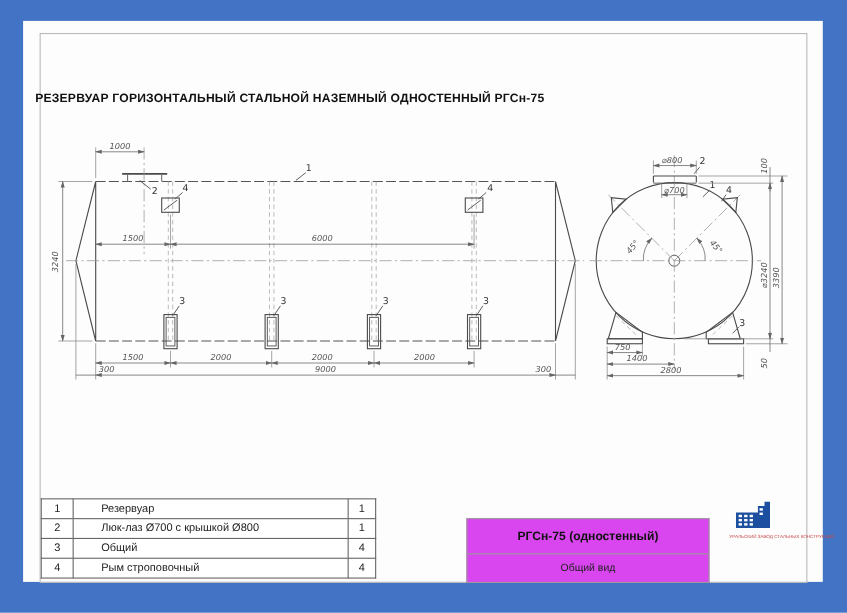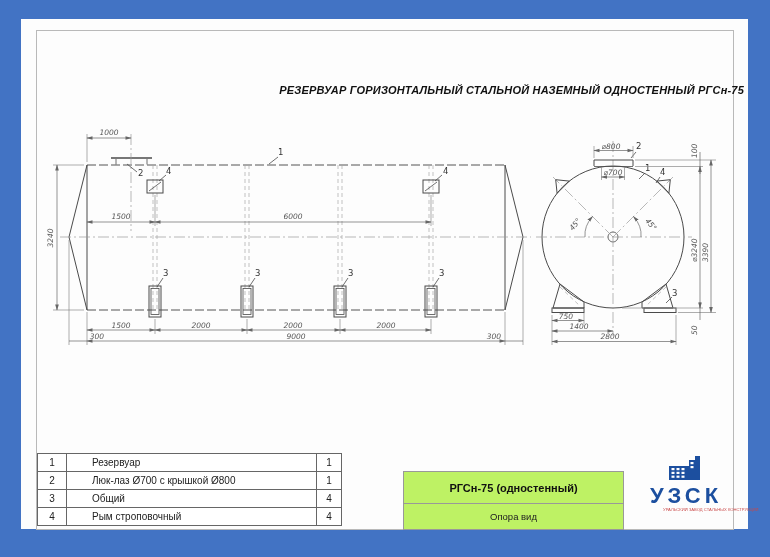--- a/index.html
+++ b/index.html
@@ -4,43 +4,43 @@
 <style>
   html,body{margin:0;padding:0;}
   body{
     width:770px;height:557px;position:relative;overflow:hidden;
     background:#4273c4;
     font-family:"Liberation Sans", sans-serif;
   }
   .sheet{position:absolute;left:21px;top:19px;width:727px;height:510px;background:#fdfdfd;}
   .frame{position:absolute;left:36px;top:30px;width:696px;height:498px;border:1px solid #b9b9b9;}
   .drawing-title{
-    position:absolute;left:48px;top:84px;width:696px;text-align:right;
-    font-size:11px;font-weight:700;color:#111;letter-spacing:.2px;font-style:italic;
+    position:absolute;left:32px;top:84px;width:696px;text-align:left;
+    font-size:11px;font-weight:700;color:#111;letter-spacing:.2px;
   }
   svg{position:absolute;left:0;top:0;}
   .ln{stroke:#4a4a4a;stroke-width:1;fill:none;}
   .lt{stroke:#4a4a4a;stroke-width:.8;fill:none;}
   .shell{stroke:#555;stroke-width:1;fill:none;stroke-dasharray:9 3;}
   .thin{stroke:#8a8a8a;stroke-width:.7;fill:none;}
   .dash{stroke:#a8a8a8;stroke-width:.7;fill:none;stroke-dasharray:4 3;}
   .cl{stroke:#999;stroke-width:.7;fill:none;stroke-dasharray:11 3 2 3;}
   .dimline{stroke:#666;stroke-width:.7;fill:none;}
   text.dim{font:italic 7.5px "DejaVu Sans",sans-serif;fill:#555;}
   text.plbl{font:8.5px "DejaVu Sans",sans-serif;fill:#333;}
   .mid{text-anchor:middle;}
   .parts-table{position:absolute;left:37px;top:453px;border-collapse:collapse;background:#fff;}
   .parts-table td{
     border:1px solid #666;height:17px;padding:0;
     font-size:10px;color:#222;vertical-align:middle;
   }
   .parts-table td.c{width:28px;text-align:center;}
   .parts-table td.n{width:224px;text-align:left;padding-left:25px;}
   .parts-table td.q{width:24px;text-align:center;}
-  .title-block{position:absolute;left:403px;top:471px;width:219px;height:57px;border:1px solid #999;background:#bef264;}
+  .title-block{position:absolute;left:424px;top:471px;width:219px;height:57px;border:1px solid #999;background:#d946ef;}
   .title-block .row1{height:31px;border-bottom:1px solid #999;display:flex;align-items:center;justify-content:center;font-size:11px;font-weight:700;color:#111;}
   .title-block .row2{height:25px;display:flex;align-items:center;justify-content:center;font-size:9.5px;color:#222;}
   .logo{position:absolute;left:636px;top:456px;width:100px;text-align:center;color:#1c4f9f;}
   .logo-name{display:block;font-weight:700;font-size:22px;line-height:1;letter-spacing:4px;margin-top:1px;}
   .logo-tagline{display:block;font-size:9px;color:#c94747;transform:scale(.46);transform-origin:50% 0;white-space:nowrap;}
 </style>
 </head>
 <body>
 
 <div class="sheet"></div>
@@ -204,35 +204,34 @@
   <tr>
     <td class="c">4</td>
     <td class="n">Рым строповочный</td>
     <td class="q">4</td>
   </tr>
 </tbody>
   </table>
 
 <div class="title-block">
   <div class="row1">РГСн-75 (одностенный)</div>
-  <div class="row2">Опора вид</div>
+  <div class="row2">Общий вид</div>
 </div>
 
 <div class="logo">
   <svg width="34" height="24" viewBox="0 0 34 24" style="position:static;display:inline-block;">
     <path d="M0,10 H20 V4 H26 V0 H31 V24 H0 Z" fill="#1c4f9f"></path>
     <g fill="#ffffff">
       <rect x="2.5" y="12" width="3" height="2.2"></rect>
         <rect x="7.5" y="12" width="3" height="2.2"></rect>
         <rect x="12.5" y="12" width="3" height="2.2"></rect>
       <rect x="2.5" y="15.8" width="3" height="2.2"></rect>
         <rect x="7.5" y="15.8" width="3" height="2.2"></rect>
         <rect x="12.5" y="15.8" width="3" height="2.2"></rect>
       <rect x="2.5" y="19.6" width="3" height="2.2"></rect>
         <rect x="7.5" y="19.6" width="3" height="2.2"></rect>
         <rect x="12.5" y="19.6" width="3" height="2.2"></rect>
       <rect x="21.5" y="6" width="3" height="2.2"></rect>
         <rect x="21.5" y="10" width="3" height="2.2"></rect>
     </g>
   </svg>
-  <span class="logo-name">УЗСК</span>
   <span class="logo-tagline">УРАЛЬСКИЙ ЗАВОД СТАЛЬНЫХ КОНСТРУКЦИЙ</span>
 </div>
 
 </body></html>

